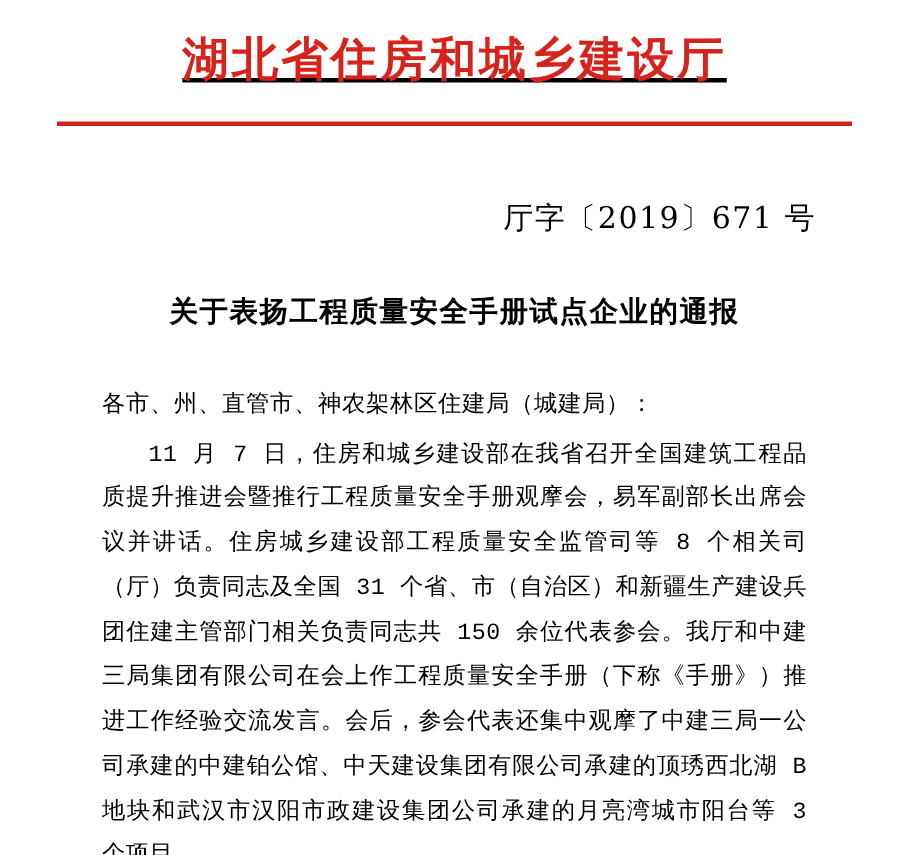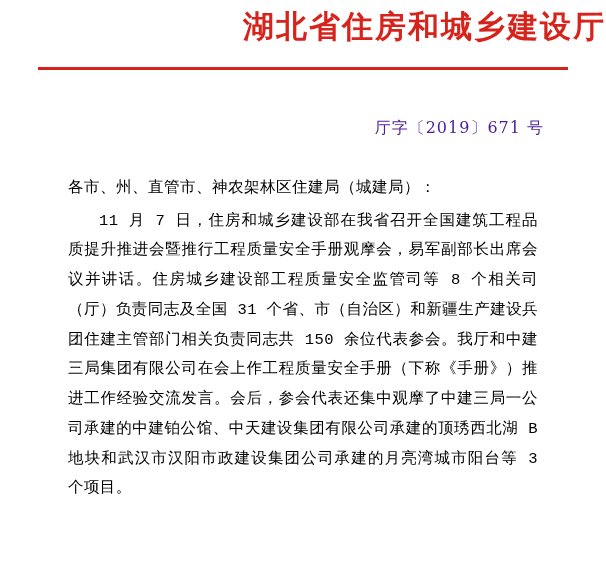--- a/index.html
+++ b/index.html
@@ -14,22 +14,23 @@
     overflow: hidden;
   }
   .page {
     position: relative;
     width: 606px;
     height: 570px;
     background: #ffffff;
     box-sizing: border-box;
   }
   .masthead {
-    padding-top: 8px;
-    text-align: right;
+    padding-top: 22px;
+    text-align: center;
+    text-decoration: underline;
   }
   .masthead-title {
     color: #d6231b;
     font-family: "DejaVu Serif", serif;
     font-weight: bold;
     font-size: 31px;
     letter-spacing: 2px;
     line-height: 1.2;
     white-space: nowrap;
   }
@@ -37,22 +38,22 @@
     margin: 22px auto 0 auto;
     width: 530px;
     height: 3px;
     background: #d6231b;
   }
   .doc-number-row {
     margin-top: 48px;
     padding-right: 62px;
     text-align: right;
     font-family: "DejaVu Serif", serif;
-    font-size: 16px;
-    color: #4c1d95;
+    font-size: 20px;
+    color: #000000;
     letter-spacing: 1px;
   }
   .doc-title {
     margin-top: 36px;
     text-align: center;
     font-family: "DejaVu Serif", serif;
     font-weight: bold;
     font-size: 19px;
     color: #000000;
     letter-spacing: 1px;
@@ -86,19 +87,20 @@
 <div class="page">
 
   <div class="masthead">
     <div class="masthead-title">湖北省住房和城乡建设厅</div>
   </div>
 
   <div class="red-rule"></div>
 
   <div class="doc-number-row">厅字〔2019〕671 号</div>
 
+  <div class="doc-title">关于表扬工程质量安全手册试点企业的通报</div>
 
   <div class="body-block">
     <div class="salutation">各市、州、直管市、神农架林区住建局（城建局）：</div>
     <div class="para">11 月 7 日，住房和城乡建设部在我省召开全国建筑工程品质提升推进会暨推行工程质量安全手册观摩会，易军副部长出席会议并讲话。住房城乡建设部工程质量安全监管司等 8 个相关司（厅）负责同志及全国 31 个省、市（自治区）和新疆生产建设兵团住建主管部门相关负责同志共 150 余位代表参会。我厅和中建三局集团有限公司在会上作工程质量安全手册（下称《手册》）推进工作经验交流发言。会后，参会代表还集中观摩了中建三局一公司承建的中建铂公馆、中天建设集团有限公司承建的顶琇西北湖 B 地块和武汉市汉阳市政建设集团公司承建的月亮湾城市阳台等 3 个项目。</div>
   </div>
 
 </div>
 
 </body></html>

